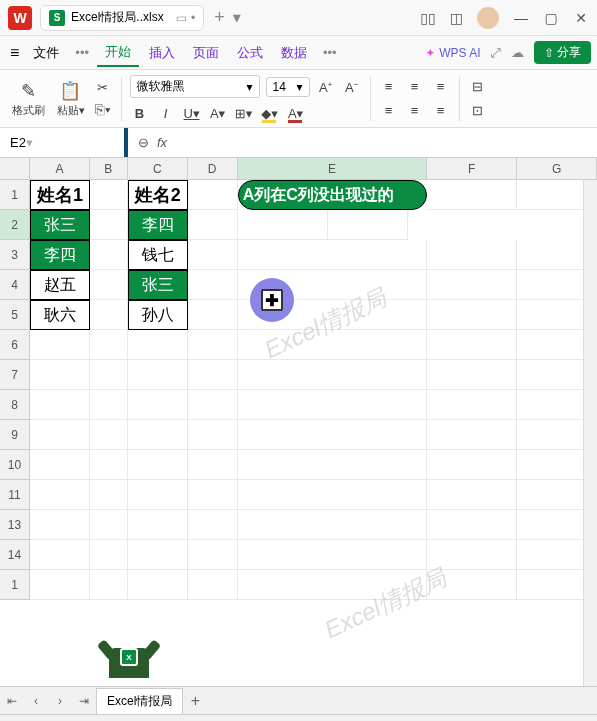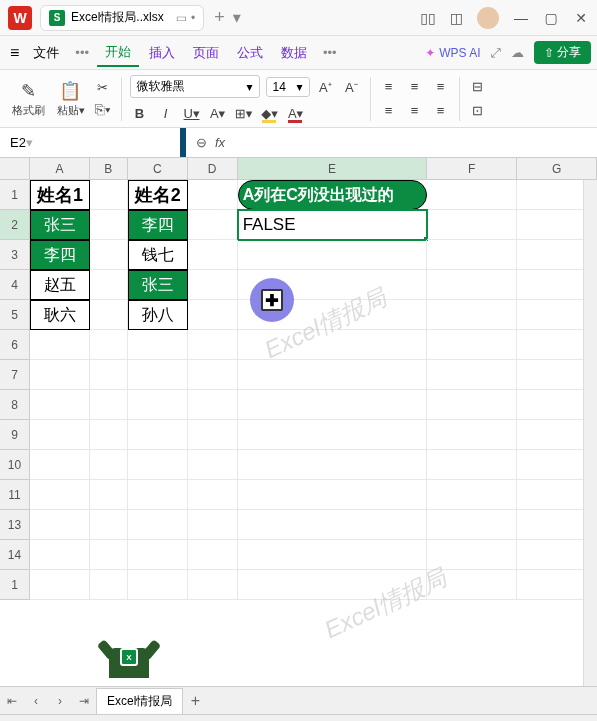--- a/index.html
+++ b/index.html
@@ -31,21 +31,21 @@
 .tool-icon { font-size: 18px; color: #444; }
 .tool-label { font-size: 11px; color: #444; }
 .tool-col { display: flex; flex-direction: column; gap: 4px; }
 .tool-row { display: flex; align-items: center; gap: 6px; }
 .divider { width: 1px; height: 44px; background: #ddd; margin: 0 4px; }
 .font-select { border: 1px solid #ccc; border-radius: 3px; padding: 2px 6px; font-size: 12px; width: 130px; display: flex; justify-content: space-between; align-items: center; background: #fff; }
 .size-select { border: 1px solid #ccc; border-radius: 3px; padding: 2px 6px; font-size: 12px; width: 44px; display: flex; justify-content: space-between; background: #fff; }
 .fmt-btn { width: 20px; height: 18px; display: flex; align-items: center; justify-content: center; font-size: 13px; color: #444; }
 
 .formula-bar { height: 30px; background: #fff; display: flex; align-items: center; border-bottom: 1px solid #ccc; }
-.name-box { width: 186px; border-right: 6px solid #0c4a6e; height: 100%; display: flex; align-items: center; padding: 0 10px; font-size: 13px; }
+.name-box { width: 128px; border-right: 4px solid #0c4a6e; height: 100%; display: flex; align-items: center; padding: 0 10px; font-size: 13px; }
 .fx-section { display: flex; align-items: center; gap: 8px; padding: 0 10px; font-size: 13px; color: #555; }
 .formula-input { font-family: monospace; font-size: 13px; }
 
 .grid-area { position: relative; background: #fff; height: 528px; overflow: hidden; }
 .col-headers { display: flex; height: 22px; background: #f0f0f0; }
 .corner { width: 30px; border-right: 1px solid #ccc; border-bottom: 1px solid #ccc; background: #f0f0f0; }
 .col-h { border-right: 1px solid #ccc; border-bottom: 1px solid #ccc; display: flex; align-items: center; justify-content: center; font-size: 12px; color: #555; background: #f0f0f0; }
 .col-h.active { background: #d0e8d8; }
 .row { display: flex; }
 .row-h { width: 30px; border-right: 1px solid #ccc; border-bottom: 1px solid #ccc; display: flex; align-items: center; justify-content: center; font-size: 12px; color: #555; background: #f0f0f0; }
@@ -227,24 +227,20 @@
     <div class="cell col-E r data-border green-fill header-cell left-align" style="font-size:16px;">A列在C列没出现过的</div>
     <div class="cell col-F r"></div>
     <div class="cell col-G r"></div>
   </div>
   <div class="row r">
     <div class="row-h r active">2</div>
     <div class="cell col-A r data-border green-fill">张三</div>
     <div class="cell col-B r"></div>
     <div class="cell col-C r data-border green-fill">李四</div>
     <div class="cell col-D r"></div>
-    <div class="cell col-E r data-border selected left-align" style="font-size:17px;">
-      <span>FALSE</span>
-      <div class="fill-handle"></div>
-    </div>
     <div class="cell col-F r"></div>
     <div class="cell col-G r"></div>
   </div>
   <div class="row r">
     <div class="row-h r">3</div>
     <div class="cell col-A r data-border green-fill">李四</div>
     <div class="cell col-B r"></div>
     <div class="cell col-C r data-border">钱七</div>
     <div class="cell col-D r"></div>
     <div class="cell col-E r"></div>

